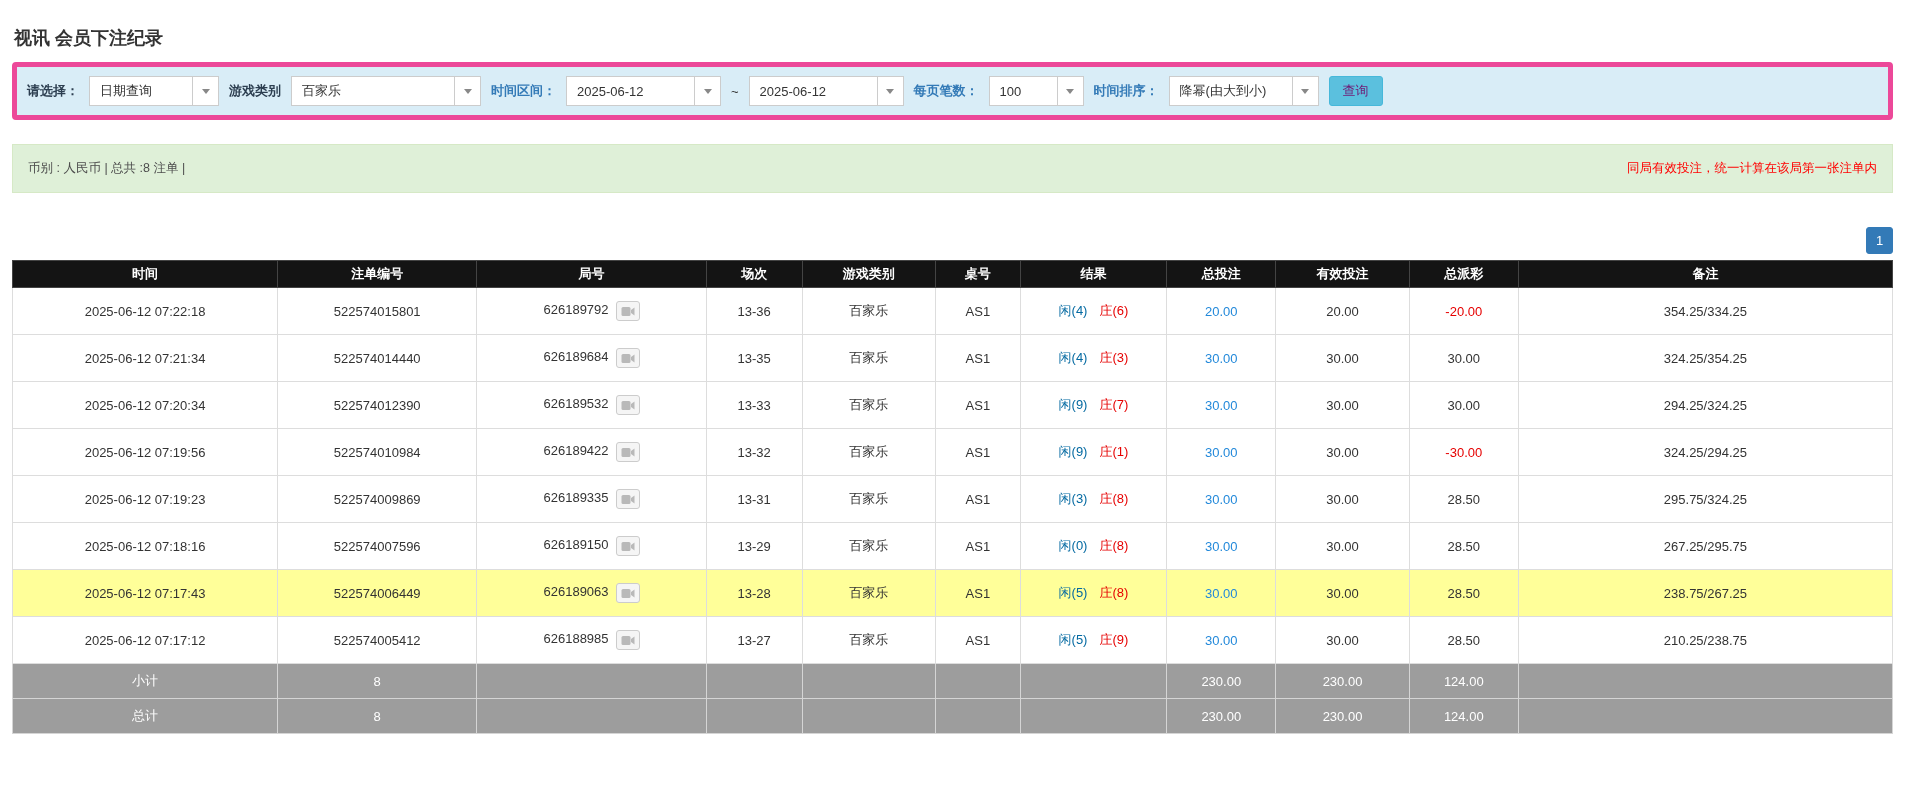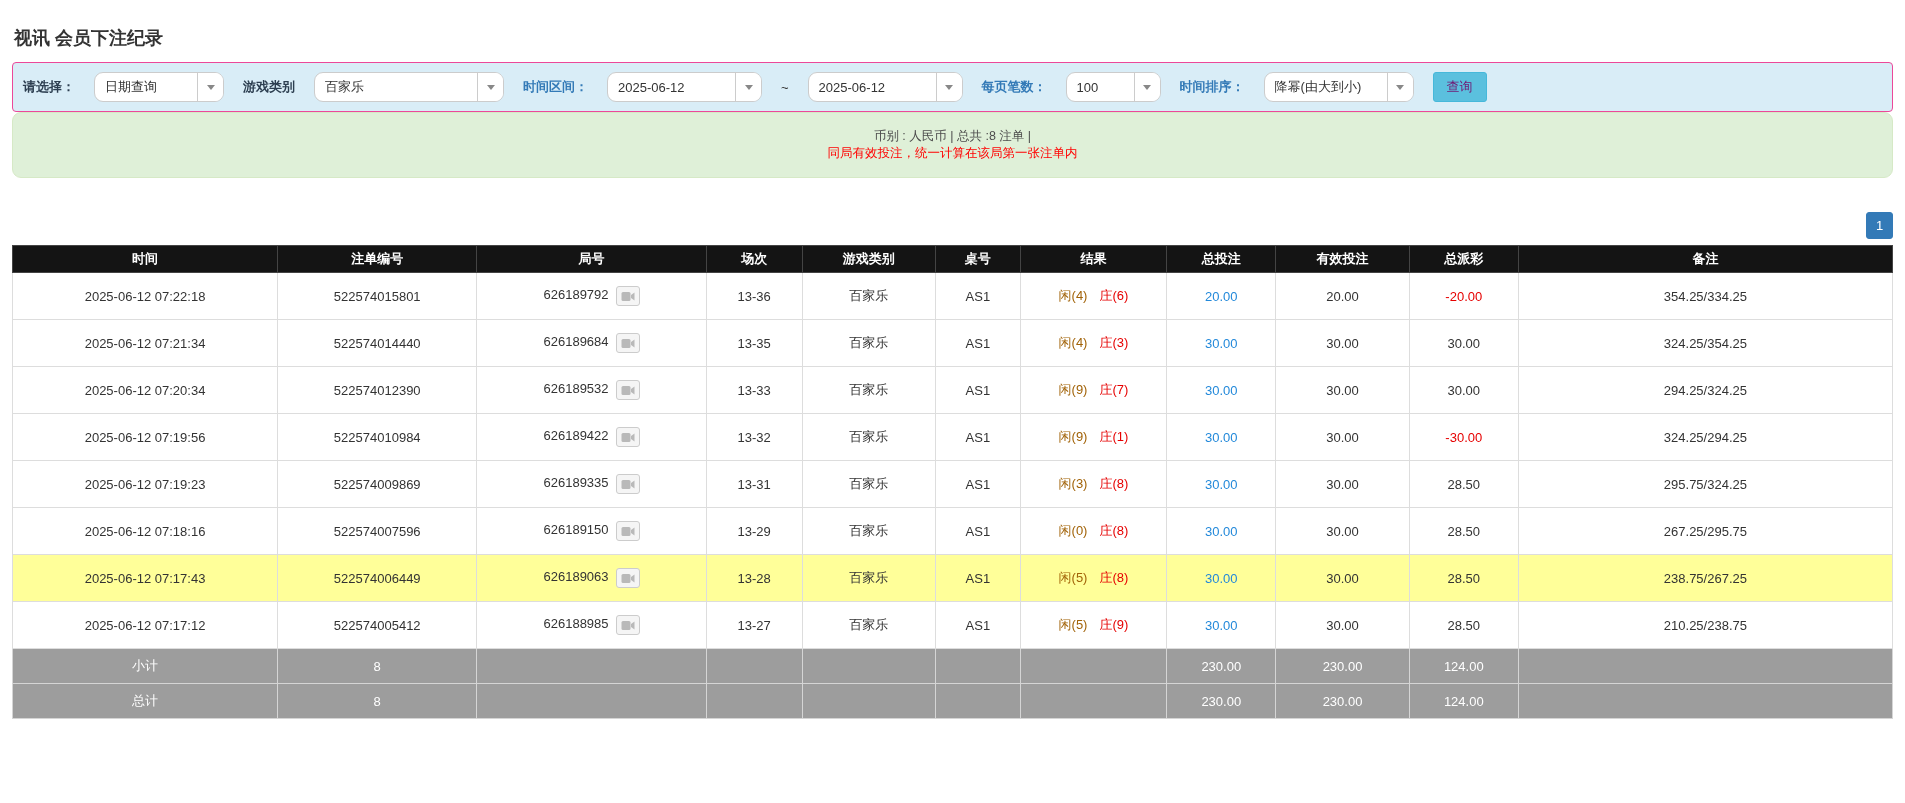--- a/index.html
+++ b/index.html
@@ -12,38 +12,38 @@
   }
   .page-title {
     font-size: 18px;
     font-weight: bold;
     color: #333;
     margin: 16px 0 12px 2px;
   }
   
   .filter-bar {
     background: #d9edf7;
-    border: 1px solid #ec4899;
+    border: 5px solid #ec4899;
     border-radius: 4px;
     padding: 9px 10px;
     display: flex;
     align-items: center;
-    gap: 19px;
+    gap: 10px;
     font-size: 13px;
   }
   .flabel { font-weight: bold; white-space: nowrap; }
   .flabel.dark { color: #2c3e50; }
   .flabel.blue { color: #337ab7; }
   .select {
     display: inline-flex;
     align-items: center;
     justify-content: space-between;
     background: #fff;
     border: 1px solid #ccc;
-    border-radius: 9px;
+    border-radius: 0;
     height: 30px;
     cursor: pointer;
     color: #333;
     overflow: hidden;
   }
   .select .val { padding: 0 10px; white-space: nowrap; flex: 1; }
   .select .caret-box {
     width: 26px;
     align-self: stretch;
     border-left: 1px solid #ccc;
@@ -65,31 +65,30 @@
     color: #701a75;
     font-size: 13px;
     height: 30px;
     padding: 0 13px;
     border-radius: 3px;
     cursor: pointer;
     font-family: inherit;
   }
   
   .summary-bar {
-    margin-top: 0;
+    margin-top: 24px;
     background: #dff0d8;
     border: 1px solid #d6e9c6;
-    border-radius: 9px;
+    border-radius: 0;
     padding: 15px;
     display: flex;
     align-items: center;
     justify-content: space-between;
     font-size: 12.5px;
     color: #4d4d4d;
-    flex-direction: column;
   }
   .summary-right { color: #ff0000; }
   
   .pagination-row {
     display: flex;
     justify-content: flex-end;
     margin: 34px 0 6px;
   }
   .page-btn {
     min-width: 27px;
@@ -132,21 +131,21 @@
   tr.highlight td { background: #ffff99; }
   tfoot td {
     background: #9d9d9d;
     color: #fff;
     border: 1px solid #d5d5d5;
     text-align: center;
     padding: 8px 4px;
     white-space: nowrap;
   }
   .bet-link { color: #2389da; text-decoration: none; cursor: pointer; }
-  .result-player { color: #a16207; }
+  .result-player { color: #0369a1; }
   .result-banker { color: #e60000; margin-left: 12px; }
   td.payout.neg { color: #e60000; }
   .video-btn {
     display: inline-flex;
     align-items: center;
     justify-content: center;
     width: 24px;
     height: 20px;
     margin-left: 7px;
     vertical-align: middle;

